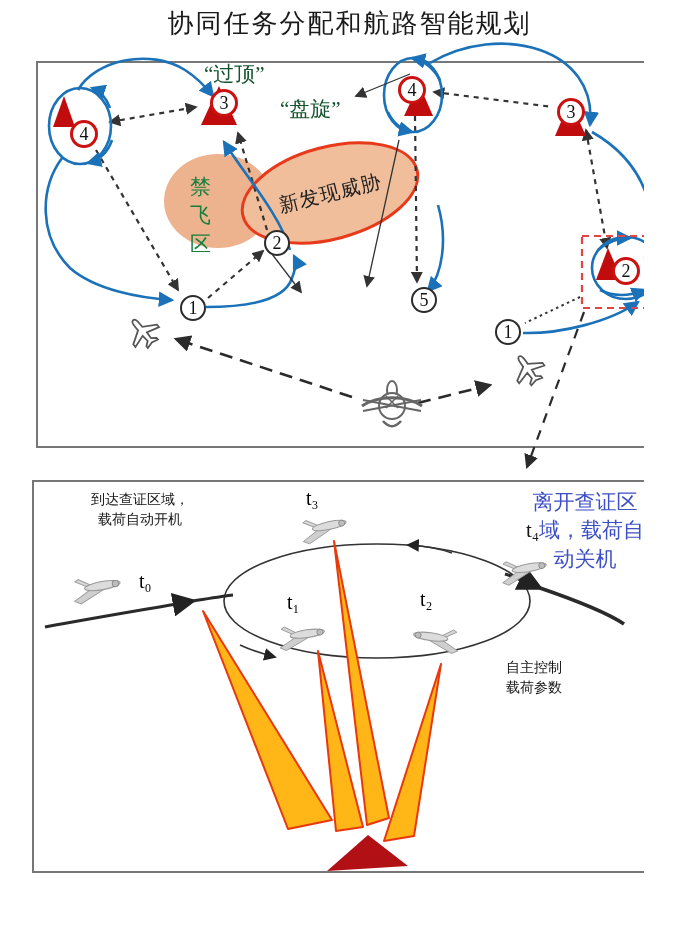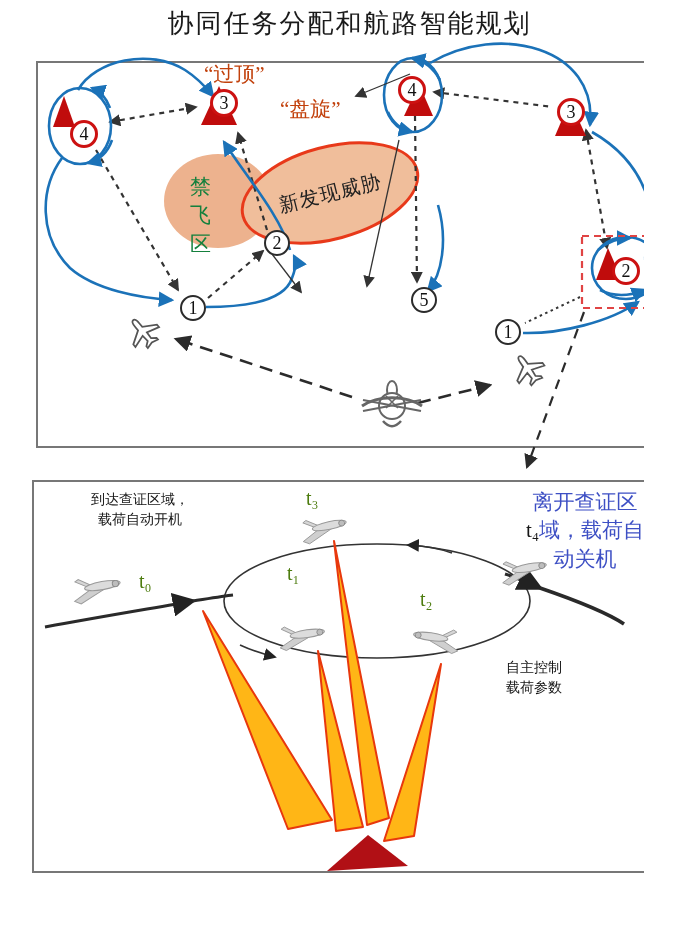--- a/index.html
+++ b/index.html
@@ -2,29 +2,29 @@
 <html><head>
 <meta charset="utf-8">
 <style>
   html,body{margin:0;padding:0;background:#fff;}
   .canvas{position:relative;width:644px;height:927px;background:#fff;overflow:hidden;
           font-family:"Liberation Serif","DejaVu Serif",serif;}
   .fig-title{position:absolute;width:699px;text-align:center;font-size:26px;color:#1a1a1a;
              letter-spacing:2px;z-index:3;}
   svg.layer{position:absolute;left:0;top:0;z-index:1;}
   .lbl{position:absolute;z-index:2;white-space:pre-line;}
-  .blue-lbl{color:#c2410c;font-size:21px;}
+  .blue-lbl{color:#14532d;font-size:21px;}
   .black-lbl{color:#141414;font-size:14px;}
   .vert{width:26px;word-break:break-all;line-height:1.35;font-size:21px;color:#15803d;margin-top:19px;}
   .rot{transform:rotate(-14deg);}
   .wp{position:absolute;z-index:2;box-sizing:border-box;width:26px;height:26px;border-radius:50%;
       border:2px solid #2b2b2b;background:#fff;color:#111;font-size:18px;line-height:22px;
       text-align:center;}
   .wp-red{width:28px;height:28px;border:3px solid #CC1111;line-height:22px;background:#fff;}
-  .tlab{position:absolute;z-index:2;font-size:20px;color:#4d7c0f;text-align:center;}
+  .tlab{position:absolute;z-index:2;font-size:20px;color:#000000;text-align:center;}
   .leave-box{position:absolute;left:500px;top:488px;width:170px;text-align:center;z-index:2;
              color:#3D4FC4;font-size:21px;line-height:1.35;}
   .leave-box .t4{color:#161616;}
 </style>
 </head>
 <body>
 
 <div class="canvas">
 
   <div class="fig-title" style="top:6px;">协同任务分配和航路智能规划</div>
@@ -195,17 +195,17 @@
   <div class="leave-box">
     <span>离开查证区</span><br>
     <span class="t4">t₄</span><span>域，载荷自</span><br>
     <span>动关机</span>
   </div>
 
   <div class="lbl black-lbl" style="left:478px;top:658px;width:112px;text-align:center;line-height:1.45;">自主控制
 载荷参数</div>
 
   <div class="tlab" style="left:139px;top:570px;">t₀</div>
-  <div class="tlab" style="left:287px;top:562px;">t₁</div>
+  <div class="tlab" style="left:287px;top:591px;">t₁</div>
   <div class="tlab" style="left:420px;top:588px;">t₂</div>
   <div class="tlab" style="left:306px;top:487px;">t₃</div>
 
 </div>
 
 </body></html>

